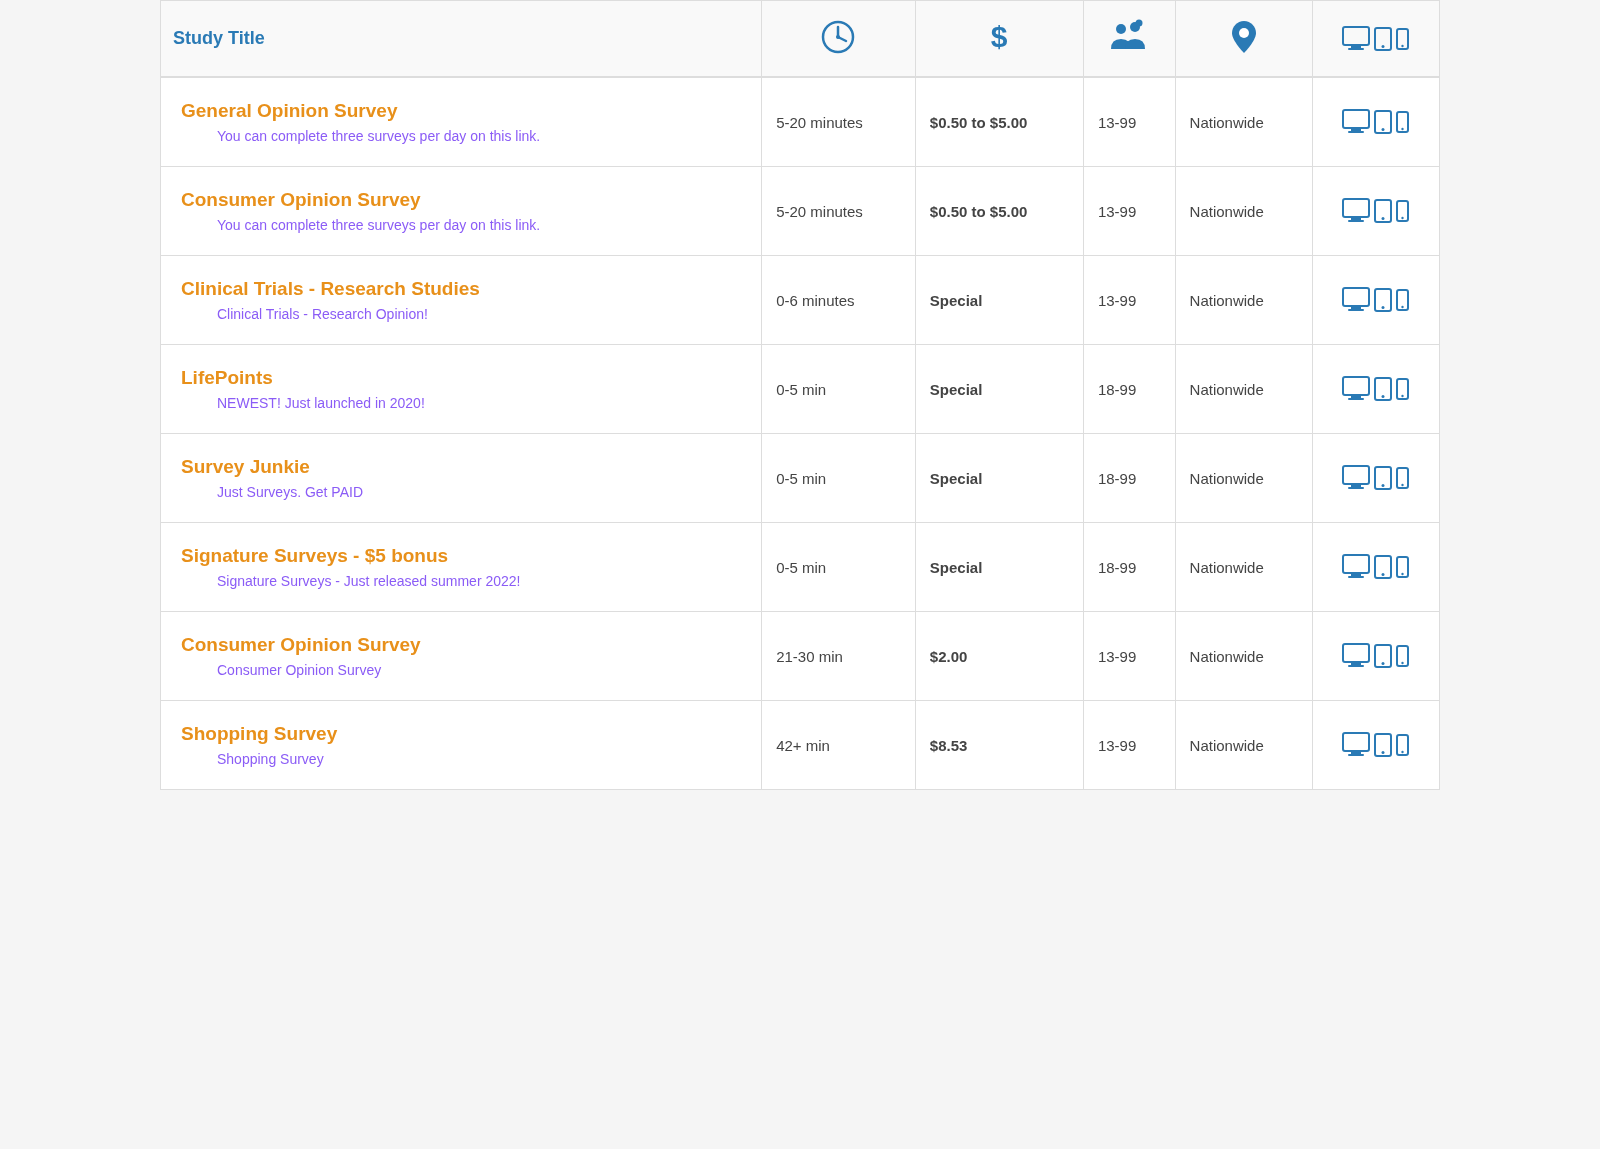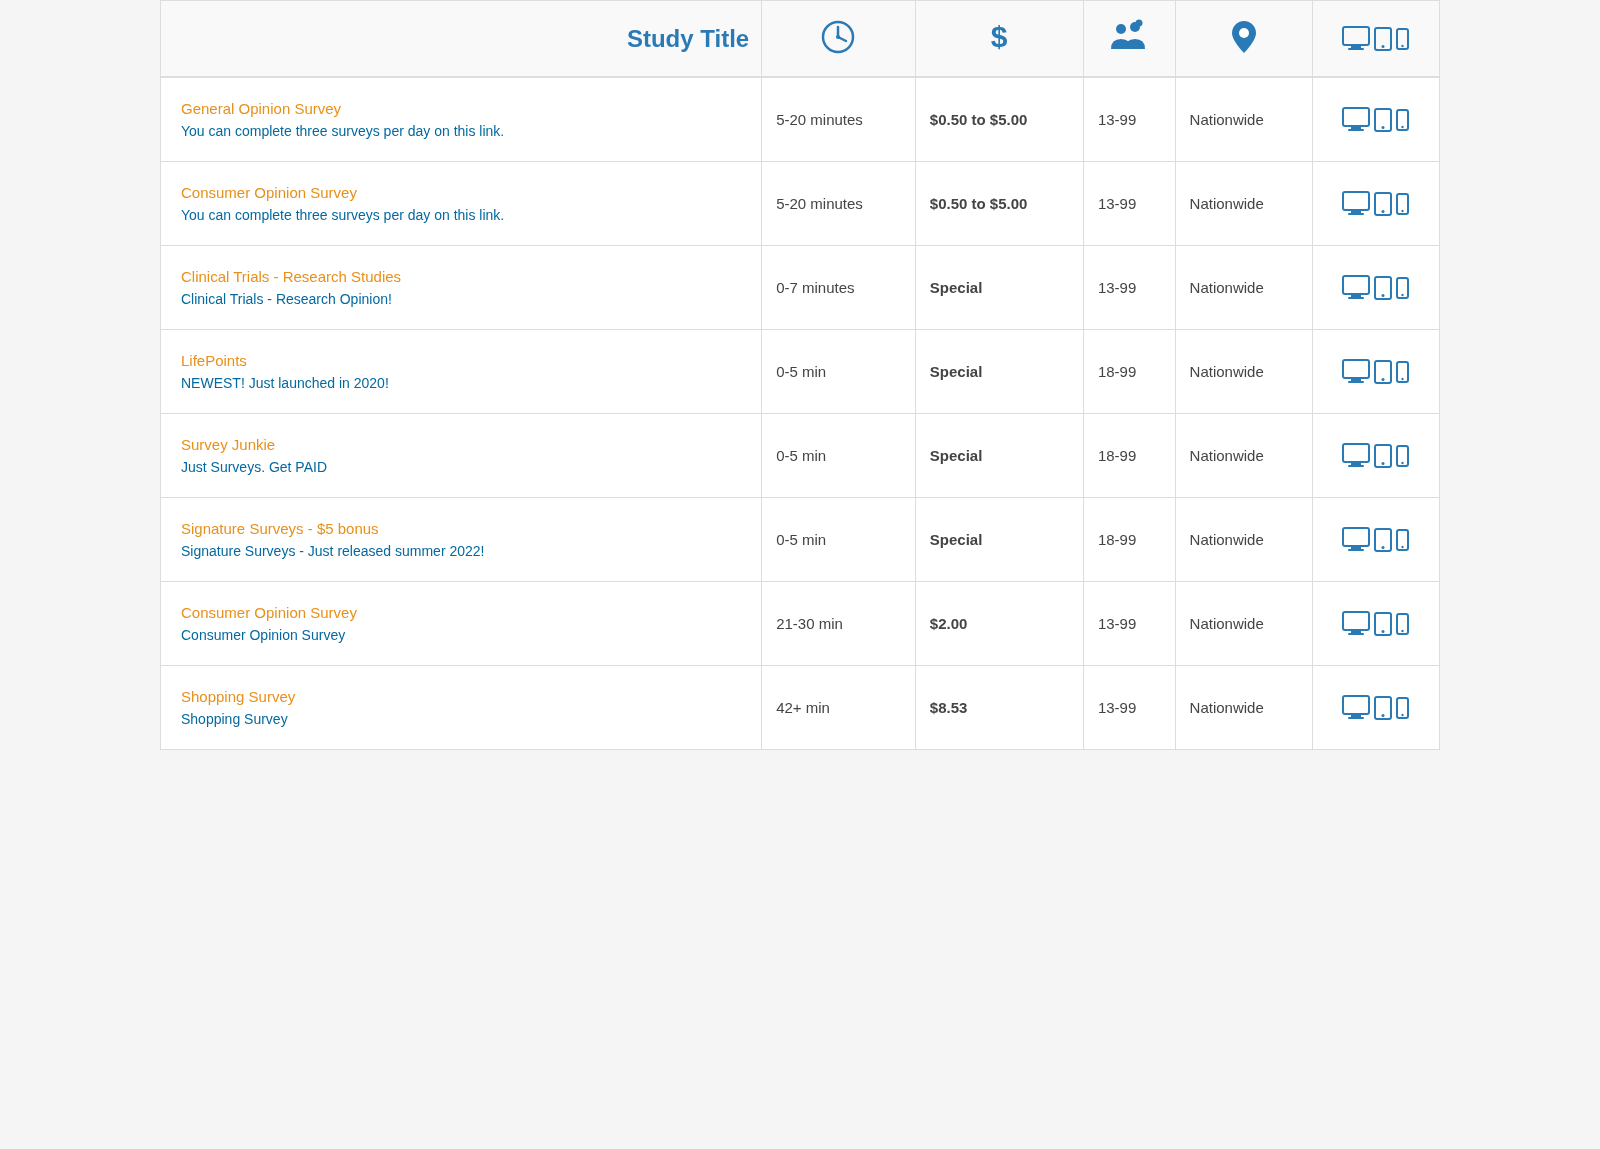--- a/index.html
+++ b/index.html
@@ -23,22 +23,22 @@
     }
     thead th {
       padding: 18px 12px;
       text-align: center;
       border-bottom: 2px solid #ddd;
       border-right: 1px solid #ddd;
       color: #2a7ab5;
       font-size: 15px;
     }
     thead th:first-child {
-      text-align: right;
-      font-size: 24px;
+      text-align: left;
+      font-size: 18px;
       font-weight: 600;
       color: #2a7ab5;
       width: 47%;
     }
     thead th:last-child {
       border-right: none;
     }
     tbody tr {
       border-bottom: 1px solid #ddd;
     }
@@ -54,30 +54,31 @@
     }
     tbody td:first-child {
       text-align: left;
       padding: 22px 20px;
     }
     tbody td:last-child {
       border-right: none;
     }
     .study-title {
       color: #e8901a;
-      font-size: 15px;
-      font-weight: normal;
+      font-size: 19px;
+      font-weight: bold;
       display: block;
       margin-bottom: 5px;
       text-decoration: none;
       cursor: pointer;
     }
     .study-desc {
-      color: #0369a1;
+      color: #8b5cf6;
       font-size: 14px;
+      margin-left: 36px;
     }
     
     .devices-group {
       display: flex;
       align-items: center;
       justify-content: center;
       gap: 4px;
     }
   </style>
 </head>
@@ -215,21 +216,21 @@
     </svg>
   </div>
     </td>
   </tr>
         <tr style="background: rgb(255, 255, 255);">
     <td>
       <a class="study-title">Clinical Trials - Research Studies</a>
       <span class="study-desc">Clinical Trials - Research Opinion!</span>
     </td>
     <td>
-      <span>0-7 minutes</span>
+      <span>0-6 minutes</span>
     </td>
     <td>
       <strong>Special</strong>
     </td>
     <td>
       <span>13-99</span>
     </td>
     <td>
       <span>Nationwide</span>
     </td>

